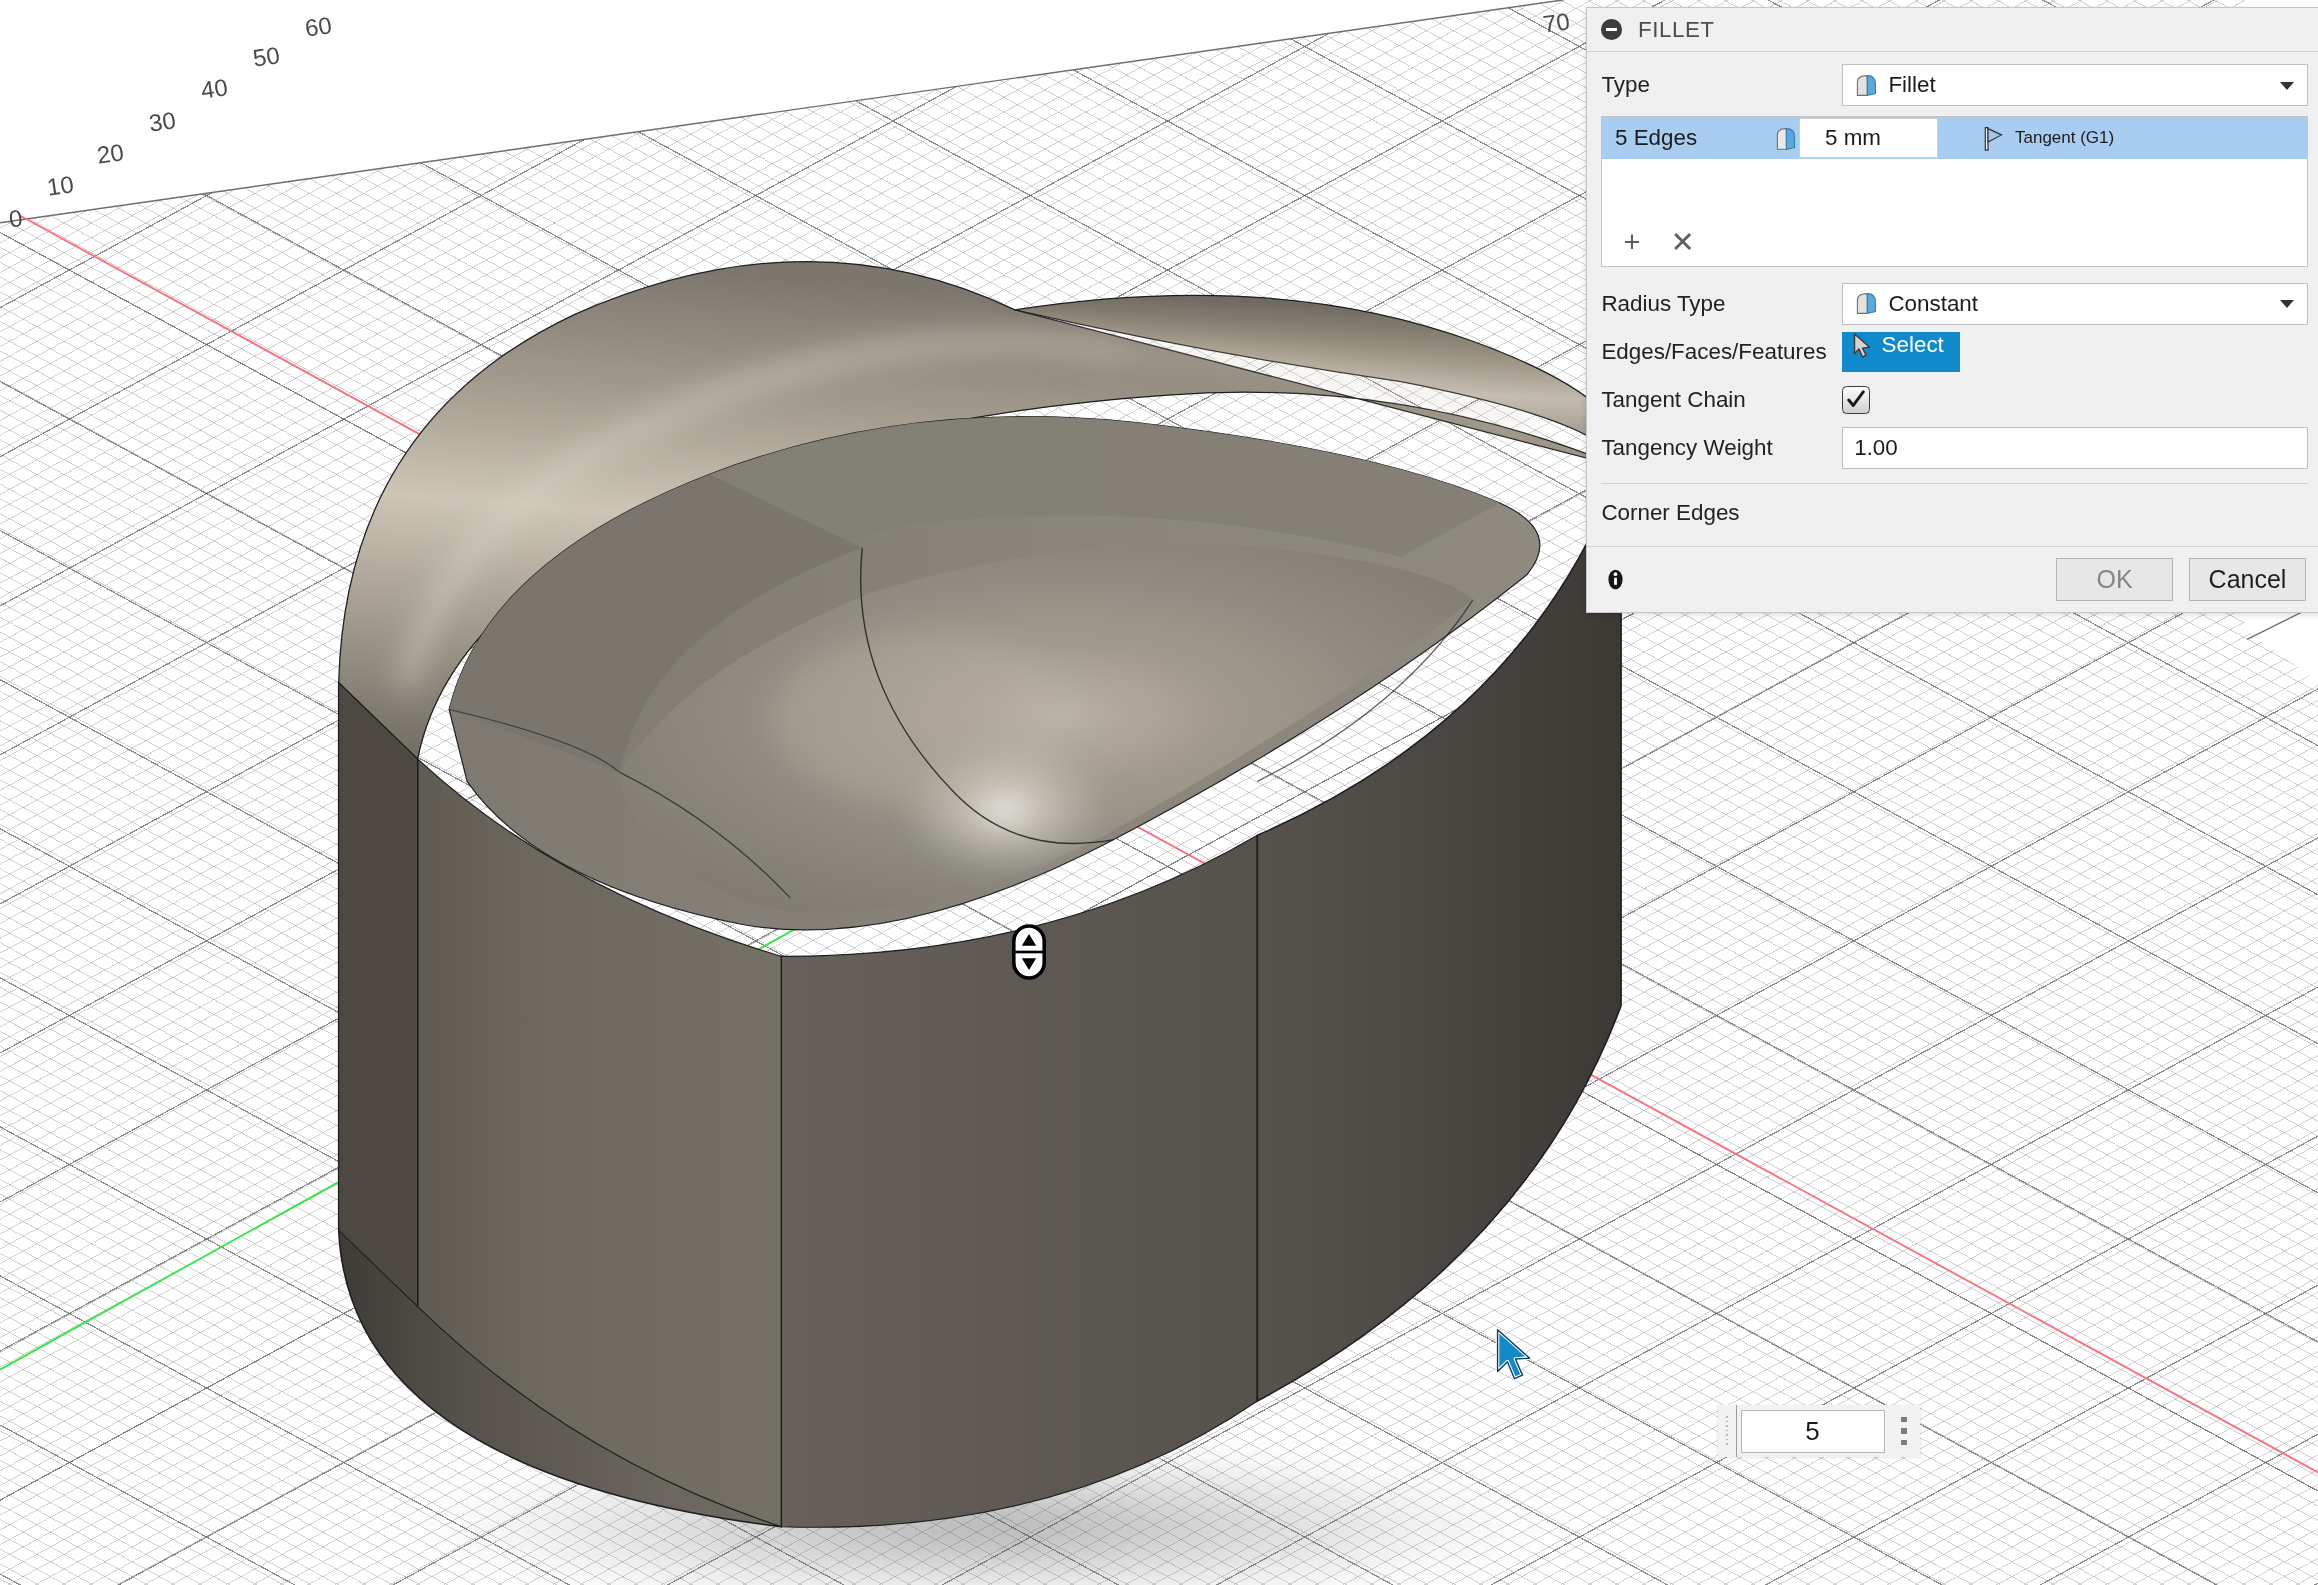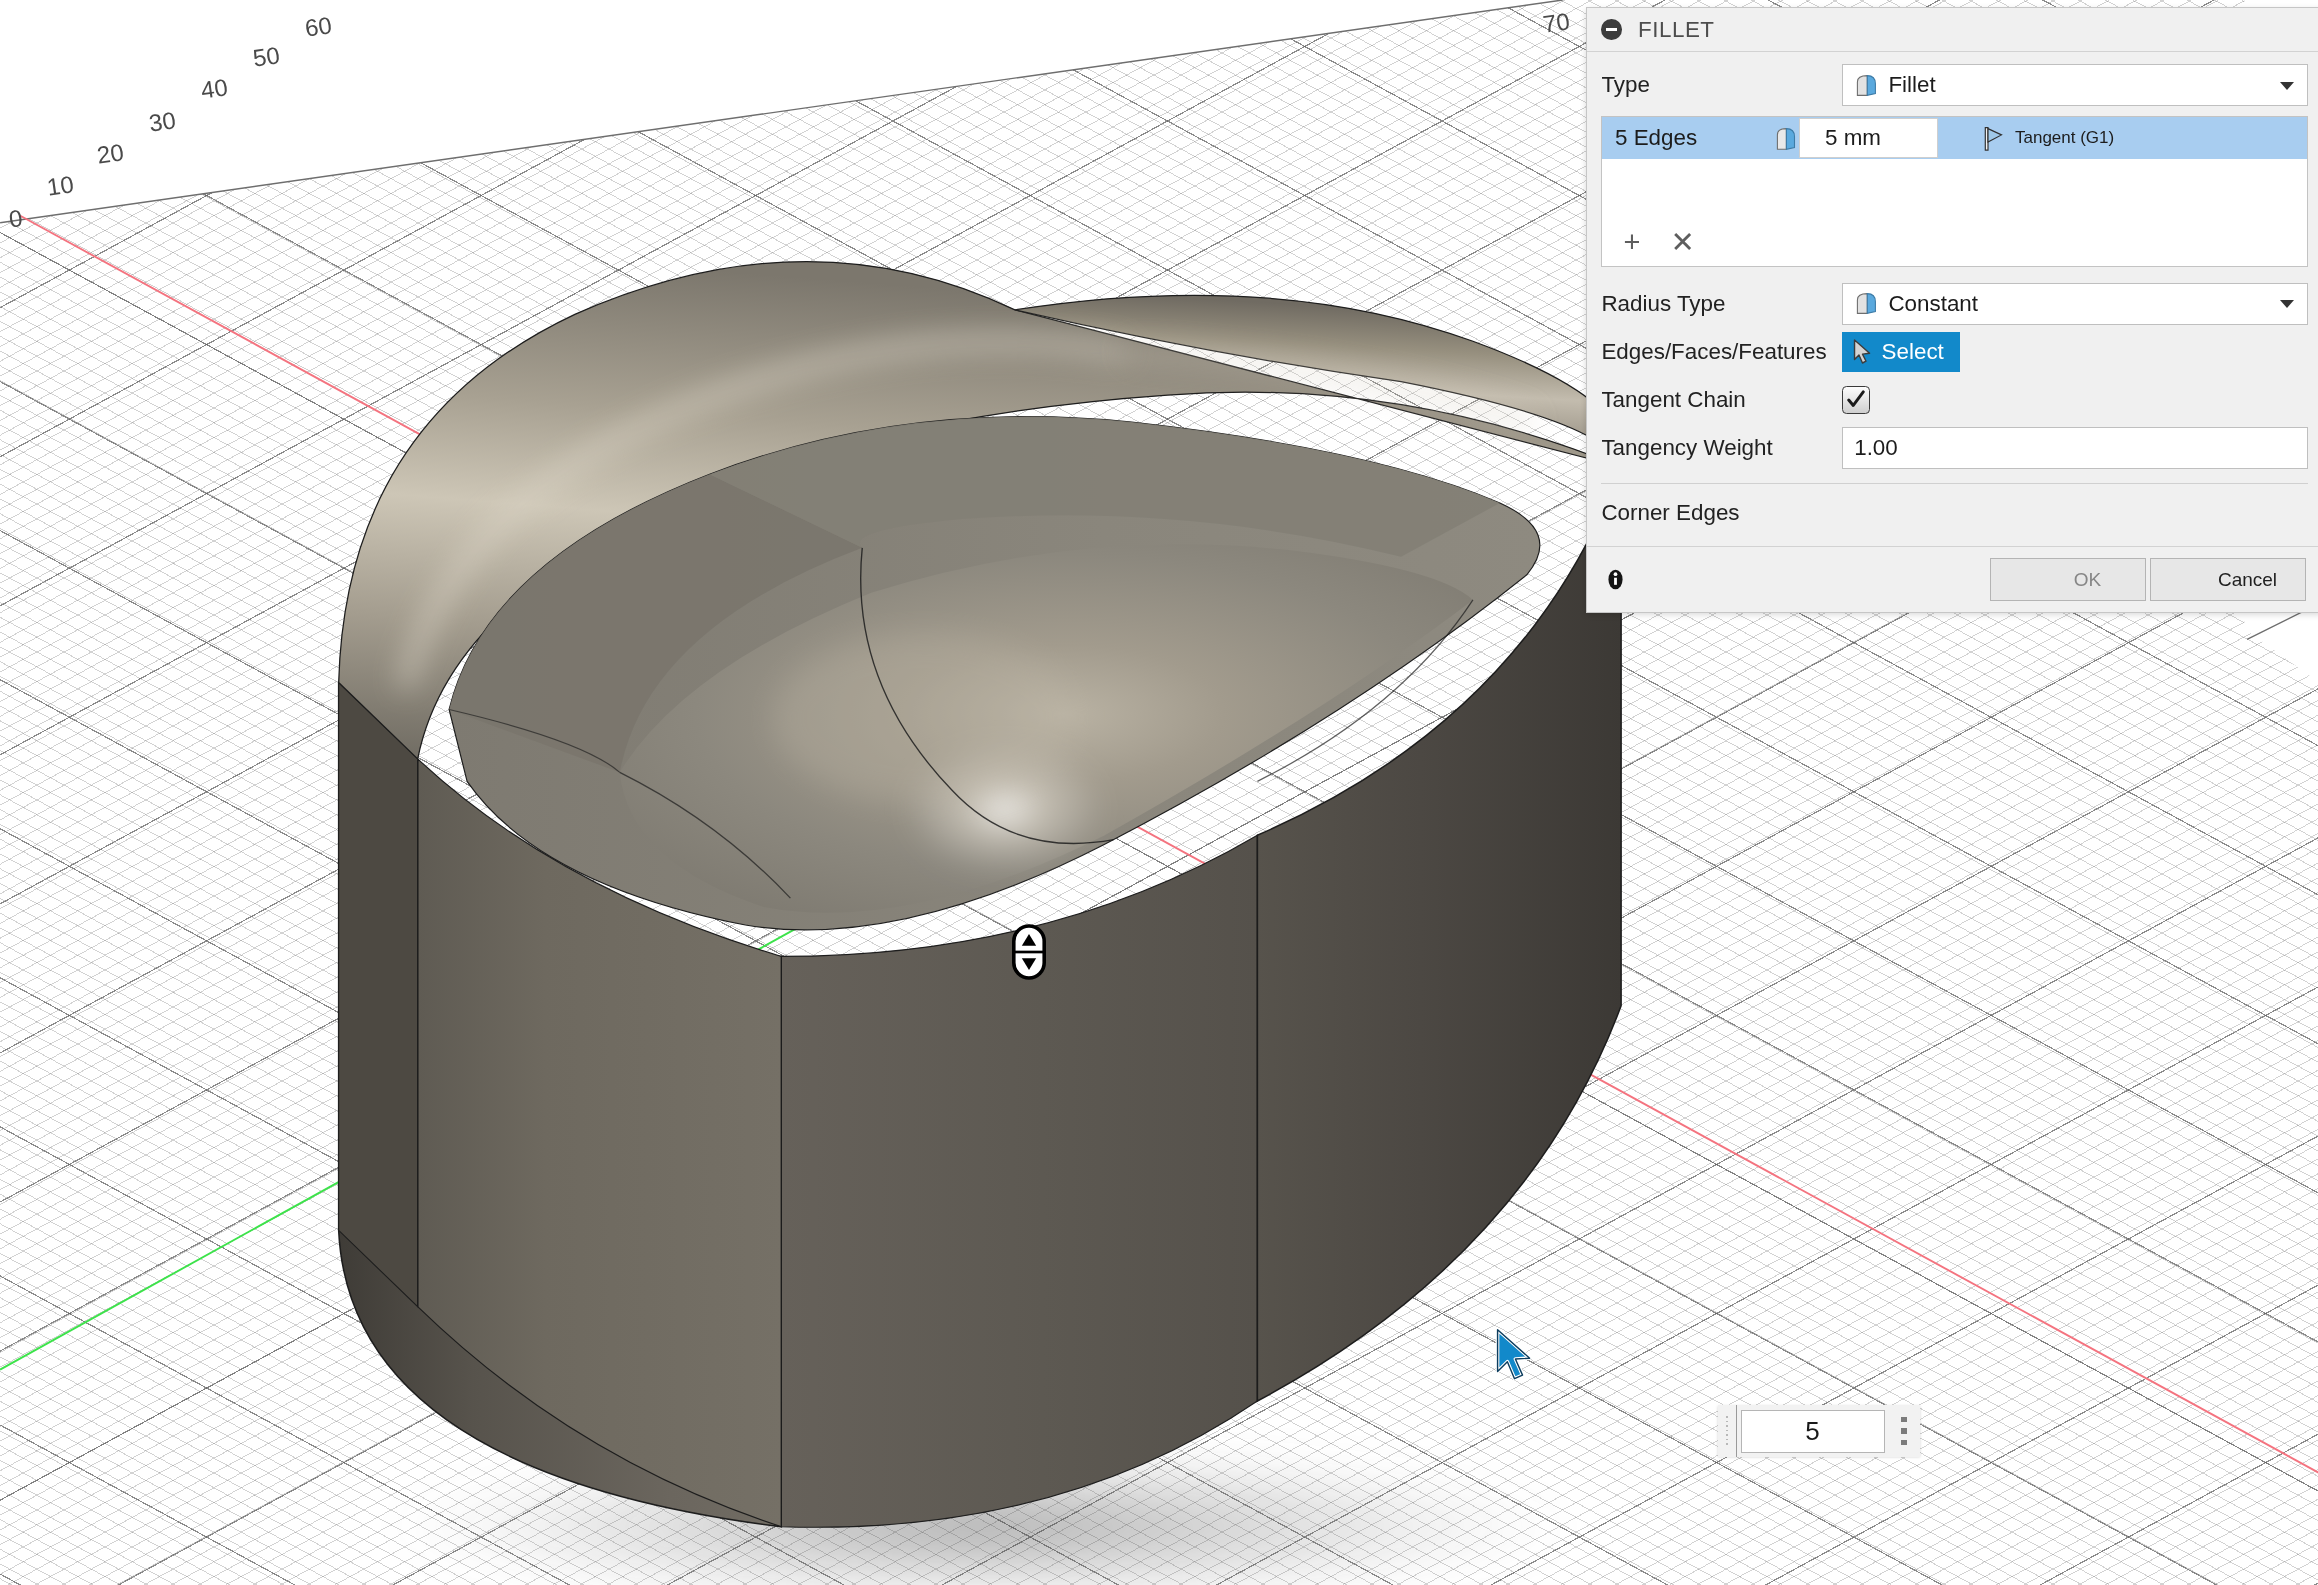--- a/index.html
+++ b/index.html
@@ -206,21 +206,21 @@
     display: flex; align-items: center; justify-content: center;
     color: #5e5e5e;
     font-size: 29px;
     line-height: 1;
     cursor: default;
   }
 
   .select-btn {
     background: #1289ca;
     height: 40px;
-    display: inline-flex; align-items: center;
+    display: inline-flex; align-items: flex-start;
     padding: 0 16px 0 9px;
     color: #ffffff;
     font-size: 22.4px;
     gap: 7.2px;
   }
 
   .checkbox {
     width: 26px; height: 26px;
     border: 1.8px solid #3a3a3a;
     border-radius: 4.5px;
@@ -252,23 +252,22 @@
     width: 25px; height: 25px;
     display: flex; align-items: center; justify-content: center;
   }
   .footer .spacer { flex: 1; }
   .btn {
     min-width: 115px;
     height: 41px;
     border: 0.9px solid #b4b4b4;
     background: #e7e7e7;
     display: flex; align-items: center; justify-content: center;
-    font-size: 19px;
-    margin-left: 4px;
-    padding-left: 39px;
+    font-size: 25px;
+    margin-left: 16px;
   }
   .btn.disabled { color: #868686; }
   .btn.normal { color: #1f1f1f; }
 </style>
 </head>
 <body>
 
 <div id="root">
 
   <div id="viewport">

